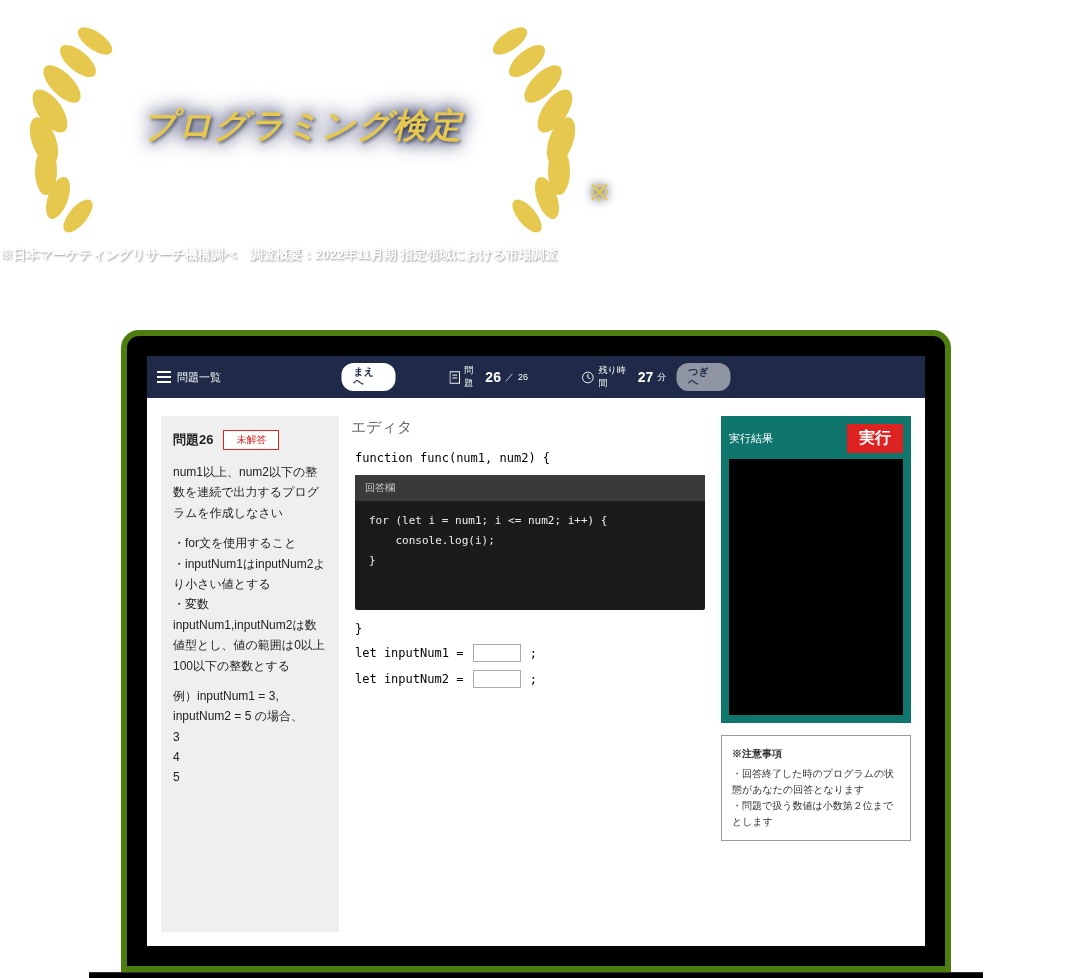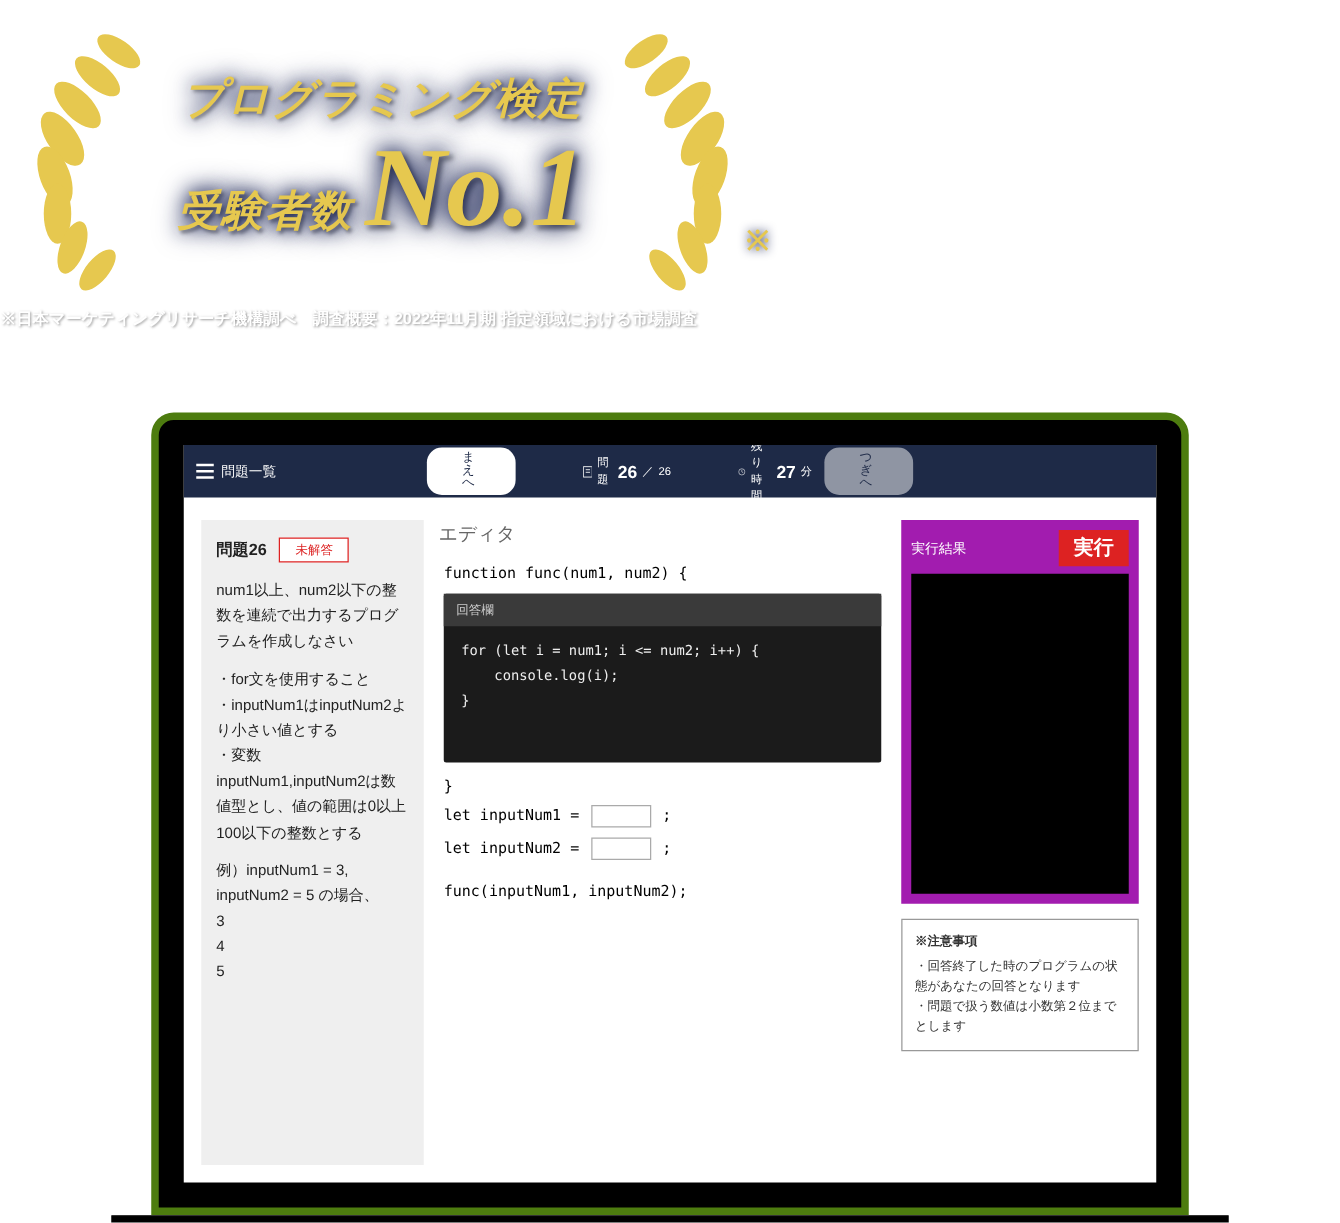--- a/index.html
+++ b/index.html
@@ -151,23 +151,23 @@
       left: 50%;
       transform: translateX(-50%);
       display: flex;
       align-items: center;
       gap: 10px;
       font-size: 10px;
     }
     .pill {
       background: #fff;
       color: #1e2a47;
-      font-weight: 400;
+      font-weight: 700;
       font-size: 10px;
-      padding: 4px 28px;
+      padding: 4px 12px;
       border-radius: 12px;
       line-height: 1;
     }
     .header-stat {
       display: flex;
       align-items: center;
       gap: 4px;
       color: #fff;
       padding-left: 44px;
     }
@@ -239,21 +239,21 @@
       margin: 0 2px;
     }
 
     .col-right {
       width: 190px;
       display: flex;
       flex-direction: column;
       gap: 12px;
     }
     .result-panel {
-      background: #a21caf;
+      background: #0f766e;
       padding: 8px;
     }
     .result-header {
       display: flex;
       justify-content: space-between;
       align-items: center;
       margin-bottom: 6px;
     }
     .result-title { color: #fff; font-size: 11px; }
     .run-btn {
@@ -290,24 +290,20 @@
         <ellipse cx="62" cy="68" rx="24" ry="11" transform="rotate(45 62 68)"></ellipse>
         <ellipse cx="50" cy="95" rx="25" ry="12" transform="rotate(55 50 95)"></ellipse>
         <ellipse cx="44" cy="125" rx="25" ry="12" transform="rotate(70 44 125)"></ellipse>
         <ellipse cx="46" cy="155" rx="24" ry="11" transform="rotate(90 46 155)"></ellipse>
         <ellipse cx="58" cy="182" rx="22" ry="10" transform="rotate(110 58 182)"></ellipse>
         <ellipse cx="78" cy="200" rx="20" ry="9" transform="rotate(130 78 200)"></ellipse>
       </g>
     </svg>
     <div class="title-block">
       <div class="title-line1">プログラミング検定</div>
-      <div class="title-line2">
-        <span class="title-sub">受験者数</span>
-        <span class="no1">No.1</span>
-      </div>
     </div>
     <svg class="laurel-right" viewBox="0 0 130 220">
       <g fill="#e6c84f">
         <ellipse cx="95" cy="25" rx="20" ry="9" transform="rotate(35 95 25)"></ellipse>
         <ellipse cx="78" cy="45" rx="22" ry="10" transform="rotate(40 78 45)"></ellipse>
         <ellipse cx="62" cy="68" rx="24" ry="11" transform="rotate(45 62 68)"></ellipse>
         <ellipse cx="50" cy="95" rx="25" ry="12" transform="rotate(55 50 95)"></ellipse>
         <ellipse cx="44" cy="125" rx="25" ry="12" transform="rotate(70 44 125)"></ellipse>
         <ellipse cx="46" cy="155" rx="24" ry="11" transform="rotate(90 46 155)"></ellipse>
         <ellipse cx="58" cy="182" rx="22" ry="10" transform="rotate(110 58 182)"></ellipse>
@@ -395,21 +391,20 @@
 
           <div class="code-line">}</div>
 
           <div class="code-line">
             <span>let inputNum1 = </span><input class="input-small" style=""><span> ;</span>
           </div>
           <div class="code-line">
             <span>let inputNum2 = </span><input class="input-small" style=""><span> ;</span>
           </div>
 
-          <div class="code-line" style="margin-top:18px">func(inputNum1, inputNum2);</div>
         </div>
 
         <div class="col-right">
           <div class="result-panel">
             <div class="result-header">
               <span class="result-title">実行結果</span>
               <button class="run-btn">実行</button>
             </div>
             <div class="result-output"></div>
           </div>

